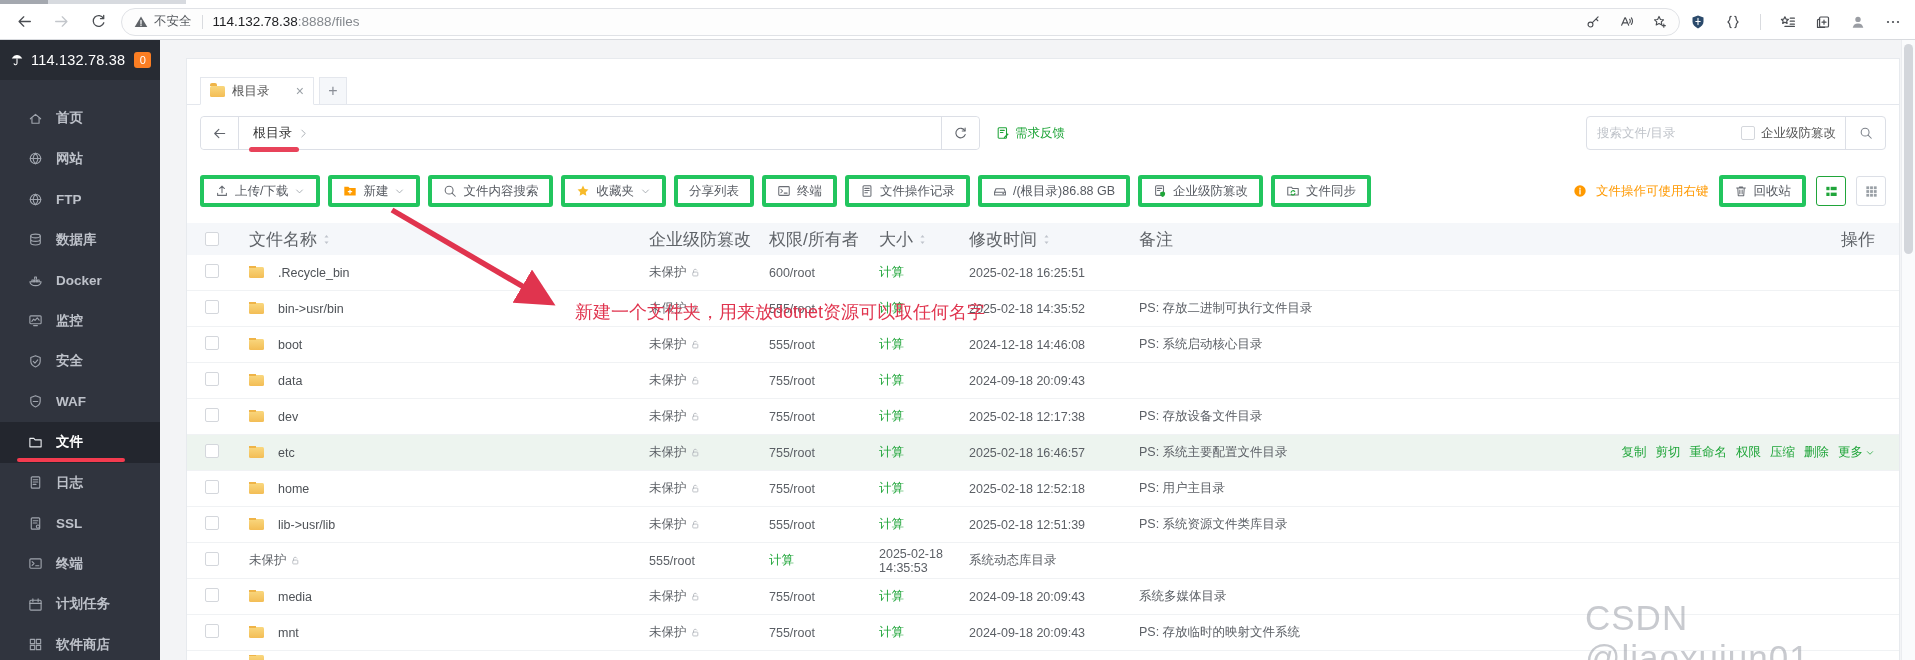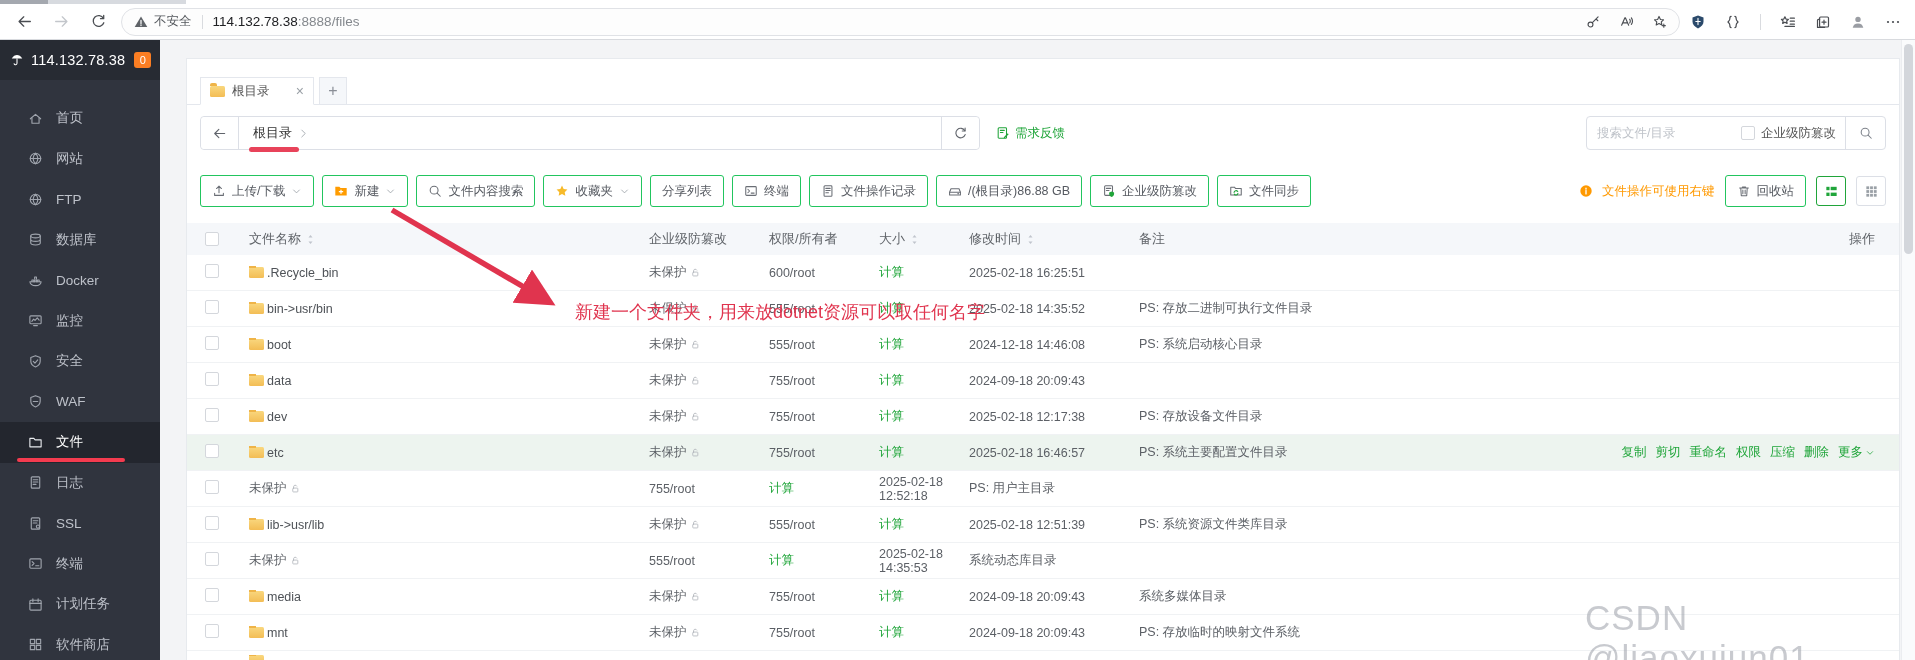--- a/index.html
+++ b/index.html
@@ -27,21 +27,21 @@
   .ext-icons{display:flex;align-items:center;gap:19px;color:#4a4d52;}
   .ext-icons [data-icon] svg{width:16px;height:16px;}
   .vdiv{width:1px;height:16px;background:#d9dbdf;}
 
   
   .sidebar{position:absolute;left:0;top:40px;width:160px;bottom:0;background:#30343e;}
   .side-head{height:40px;background:#272b33;display:flex;align-items:center;padding:0 10px;gap:7px;color:#fff;}
   .side-head .ip{font-size:14.5px;letter-spacing:.2px;}
   .badge{margin-left:2px;min-width:17px;height:16px;background:#fb7e23;color:#fff;font-size:11px;border-radius:3px;display:flex;align-items:center;justify-content:center;padding:0 4px;}
   .menu{padding-top:18px;}
-  .side-item{height:40.5px;display:flex;align-items:center;padding-left:28px;gap:13px;color:#bdc1c9;font-size:13.5px;cursor:pointer;position:relative;}
+  .side-item{height:40.5px;display:flex;align-items:center;padding-left:28px;gap:13px;color:#bdc1c9;font-size:13.5px;cursor:pointer;position:relative;font-weight:bold;}
   .side-item .sicon{color:#9fa4ad;}
   .side-item .sicon svg{width:15px;height:15px;}
   .side-item.active{background:#23262e;color:#fff;}
   .side-item.active .sicon{color:#e8eaee;}
   .side-item.active::after{content:'';position:absolute;left:17px;bottom:1px;width:108px;height:4px;background:#f43b4f;border-radius:2px;}
 
   
   .main{position:absolute;left:160px;top:40px;right:0;bottom:0;background:#f3f4f6;}
   .card{position:absolute;left:26px;top:18px;right:15px;bottom:-30px;background:#fff;border:1px solid #e7eaee;}
 
@@ -63,39 +63,39 @@
   .red-underline{position:absolute;left:10px;bottom:-3px;width:50px;height:5px;background:#e8435a;border-radius:2.5px;}
   .feedback{margin-left:16px;display:flex;align-items:center;gap:5px;color:#20a53a;font-size:12.5px;cursor:pointer;font-family:Liberation Serif, serif;}
   .searchwrap{margin-left:auto;height:34px;width:300px;border:1px solid #dcdfe6;border-radius:4px;display:flex;align-items:center;background:#fff;}
   .searchwrap input{border:0;outline:0;flex:1;min-width:0;padding:0 10px;font-size:12.5px;color:#333;font-family:inherit;}
   .searchwrap input::placeholder{color:#bfc3c9;}
   .subdir{display:flex;align-items:center;gap:6px;color:#555;font-size:12.5px;padding-right:9px;cursor:pointer;white-space:nowrap;}
   .cbx{width:14px;height:14px;border:1px solid #d4d7dc;border-radius:2px;background:#fff;display:inline-block;flex:none;cursor:pointer;}
   .sbtn{width:40px;height:100%;border-left:1px solid #dcdfe6;display:flex;align-items:center;justify-content:center;color:#7d828a;cursor:pointer;}
 
   .toolrow{height:60px;display:flex;align-items:center;padding:0 13px;gap:8px;}
-  .tbtn{height:32px;border:1px solid #22c55e;border-radius:3px;background:#fff;display:inline-flex;align-items:center;gap:6px;padding:0 11px;font-size:12.5px;color:#565a61;cursor:pointer;font-family:inherit;white-space:nowrap;}
+  .tbtn{height:32px;border:4px solid #22c55e;border-radius:3px;background:#fff;display:inline-flex;align-items:center;gap:6px;padding:0 11px;font-size:12.5px;color:#565a61;cursor:pointer;font-family:inherit;white-space:nowrap;}
   .tbtn .bicon{color:#6a6e75;}
   .tbtn .chev{color:#9aa0a6;}
   .tbtn .chev svg{width:11px;height:11px;}
   .tool-right{margin-left:auto;display:flex;align-items:center;gap:10px;}
   .tip{display:flex;align-items:center;gap:9px;color:#ff9900;font-size:12.5px;}
   .vbtn{width:30px;height:30px;border:1px solid #dcdfe6;border-radius:3px;background:#fff;display:flex;align-items:center;justify-content:center;color:#9aa0a6;cursor:pointer;}
   .vbtn.active{border-color:#20a53a;color:#20a53a;}
   .vbtn svg{width:15px;height:15px;}
 
   .thead,.trow{display:grid;grid-template-columns:44px 400px 120px 110px 90px 170px 1fr 300px;align-items:center;padding:0 24px 0 18px;}
-  .thead{height:32px;background:#f5f7fa;color:#5f6368;font-size:13px;margin-top:2px;}
+  .thead{height:32px;background:#f5f7fa;color:#5f6368;font-size:17px;margin-top:2px;}
   .hcell{display:flex;align-items:center;gap:3px;}
   .sortc{color:#c0c4cc;}
   .sortc svg{width:13px;height:13px;}
   .c-ops{justify-self:end;text-align:right;}
   .trow{height:36px;border-bottom:1px solid #f0f2f4;font-size:12.5px;color:#5c6066;cursor:default;}
   .trow.hl{background:#edf4ef;}
-  .c-name{display:flex;align-items:center;gap:3px;overflow:hidden;}
+  .c-name{display:flex;align-items:center;gap:14px;overflow:hidden;}
   .fname{color:#4e5257;cursor:pointer;white-space:nowrap;}
   .folder{position:relative;width:15px;height:11px;background:linear-gradient(#f9d77e,#f3bd55);border-radius:1.5px;flex:none;}
   .folder::before{content:'';position:absolute;top:-3px;left:0;width:7px;height:3.5px;background:#efb448;border-radius:2px 2px 0 0;}
   .c-prot{display:flex;align-items:center;gap:3px;}
   .ulock{color:#b2b6bc;}
   .ulock svg{width:11px;height:11px;}
   .glink{color:#20a53a;cursor:pointer;}
   .c-ops .op{color:#20a53a;cursor:pointer;margin-left:9px;white-space:nowrap;display:inline-flex;align-items:center;gap:2px;}
   .c-ops .chev-s svg{width:10px;height:10px;}
   .trow.partial{border-bottom:none;align-items:start;padding-top:4px;}
@@ -747,20 +747,24 @@
               <span>更多</span>
               <span class="chev-s" data-icon="chevron">
                 <svg viewBox="0 0 16 16" fill="none" stroke="currentColor" stroke-width="1.2" stroke-linecap="round" stroke-linejoin="round">
                   <path d="M3.8 5.8 8 10l4.2-4.2"></path>
                 </svg>
               </span>
             </a></div>
         </div>
         <div class="trow">
           <div class="cell"><span class="cbx"></span></div>
+          <div class="cell c-name">
+            <span class="folder"></span>
+            <span class="fname">home</span>
+          </div>
           <div class="cell c-prot">
             <span>未保护</span>
             <span class="ulock" data-icon="unlock">
               <svg viewBox="0 0 16 16" fill="none" stroke="currentColor" stroke-width="1.2" stroke-linecap="round" stroke-linejoin="round">
                 <path d="M5.2 7.4V5.6a2.5 2.5 0 0 1 4.7-1.1"></path>
                 <rect x="4" y="7.4" width="7.4" height="5.6" rx="1"></rect>
               </svg>
             </span>
           </div>
           <div class="cell">755/root</div>

